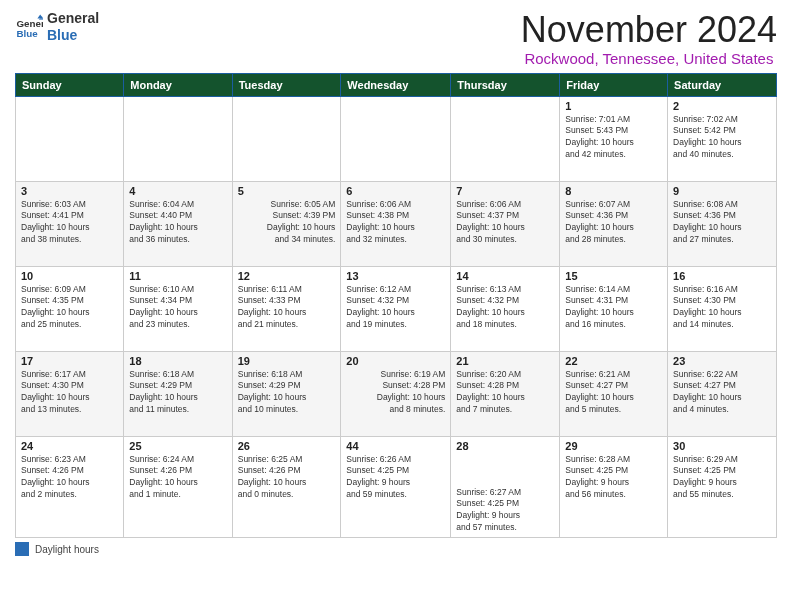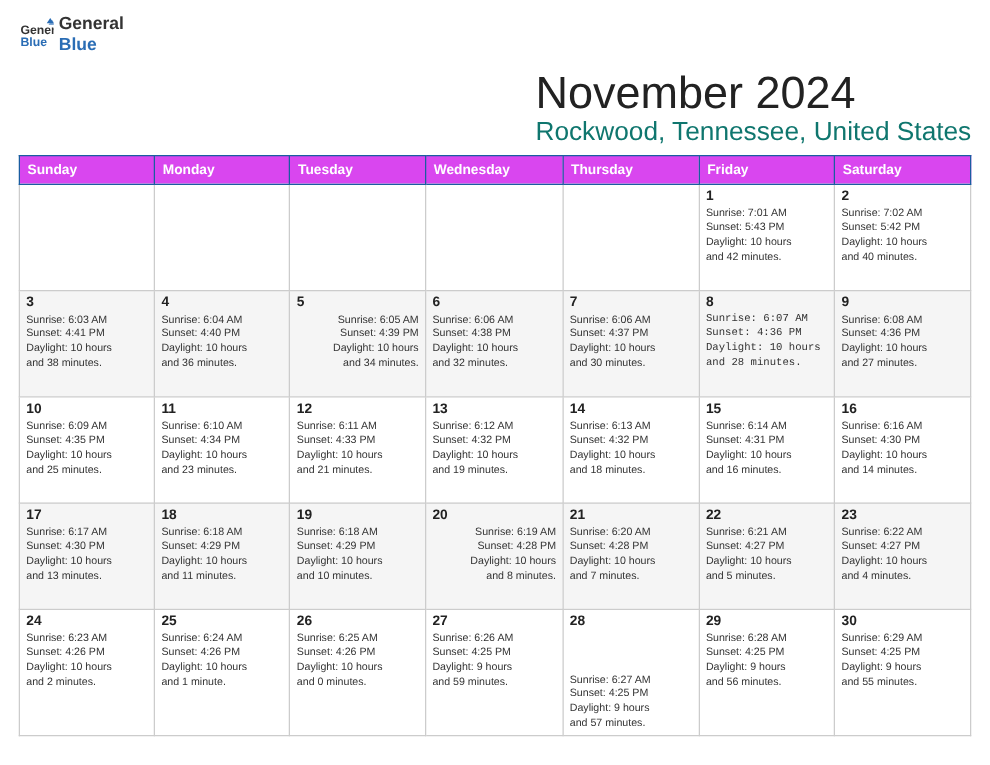--- a/index.html
+++ b/index.html
@@ -24,40 +24,39 @@
     .logo {
       display: flex;
       align-items: center;
       gap: 4px;
     }
     .logo-icon {
       width: 28px;
       height: 28px;
     }
     .title-block {
-      text-align: left;
-      margin-top: 44px;
+      text-align: center;
     }
     .month-title {
       font-size: 36px;
       font-weight: normal;
       color: #222;
       line-height: 1.1;
     }
     .location {
-      font-size: 21px;
-      color: #0f766e;
+      font-size: 15px;
+      color: #a21caf;
     }
     .calendar {
       width: 100%;
       border-collapse: collapse;
       font-size: 9.5px;
     }
     .calendar thead th {
-      background: #d946ef;
+      background: #14532d;
       color: #fff;
       text-align: left;
       padding: 5px 6px;
       font-size: 11px;
       font-weight: bold;
       border: 1px solid #1a5da0;
     }
     .calendar tbody td {
       vertical-align: top;
       border: 1px solid #ccc;
@@ -188,21 +187,21 @@
           </td>
           <td>
             <div class="day-number">7</div>
             <div class="day-info" style="white-space: pre-line;">Sunrise: 6:06 AM
 Sunset: 4:37 PM
 Daylight: 10 hours
 and 30 minutes.</div>
           </td>
           <td>
             <div class="day-number">8</div>
-            <div class="day-info" style="white-space: pre-line; font-family: Liberation Mono, monospace;">Sunrise: 6:07 AM
+            <div class="day-info" style="white-space: pre-line;">Sunrise: 6:07 AM
 Sunset: 4:36 PM
 Daylight: 10 hours
 and 28 minutes.</div>
           </td>
           <td>
             <div class="day-number">9</div>
             <div class="day-info" style="white-space: pre-line;">Sunrise: 6:08 AM
 Sunset: 4:36 PM
 Daylight: 10 hours
 and 27 minutes.</div>
@@ -326,21 +325,21 @@
 and 1 minute.</div>
           </td>
           <td>
             <div class="day-number">26</div>
             <div class="day-info" style="white-space: pre-line;">Sunrise: 6:25 AM
 Sunset: 4:26 PM
 Daylight: 10 hours
 and 0 minutes.</div>
           </td>
           <td>
-            <div class="day-number">27</div>
+            <div class="day-number">44</div>
             <div class="day-info" style="white-space: pre-line;">Sunrise: 6:26 AM
 Sunset: 4:25 PM
 Daylight: 9 hours
 and 59 minutes.</div>
           </td>
           <td>
             <div class="day-number">28</div>
             <div class="day-info" style="white-space: pre-line; margin-top: 35px;">Sunrise: 6:27 AM
 Sunset: 4:25 PM
 Daylight: 9 hours
@@ -357,13 +356,17 @@
             <div class="day-number">30</div>
             <div class="day-info" style="white-space: pre-line;">Sunrise: 6:29 AM
 Sunset: 4:25 PM
 Daylight: 9 hours
 and 55 minutes.</div>
           </td>
         </tr>
       </tbody>
   </table>
 
+  <div class="legend">
+    <div class="legend-box" style="background: rgb(42, 109, 181);"></div>
+    <span>Daylight hours</span>
+  </div>
 </div>
 
 </body></html>

